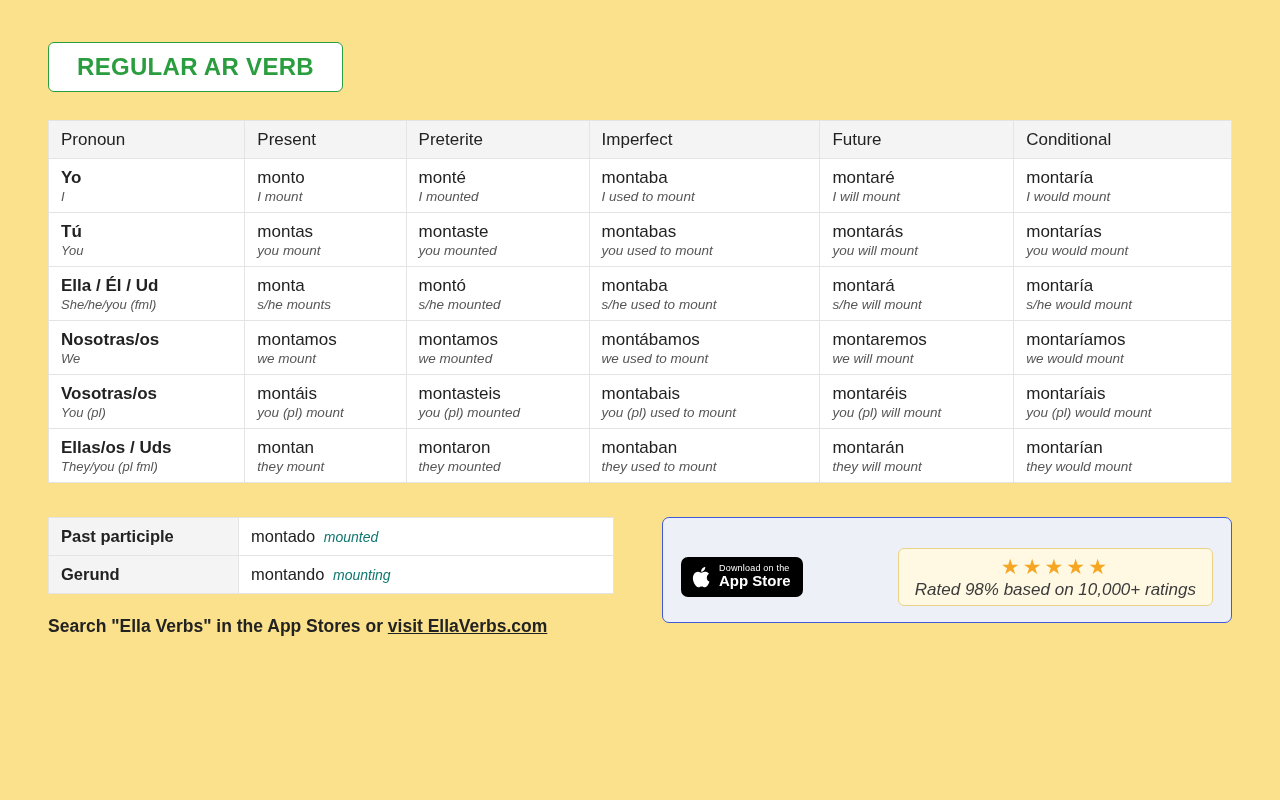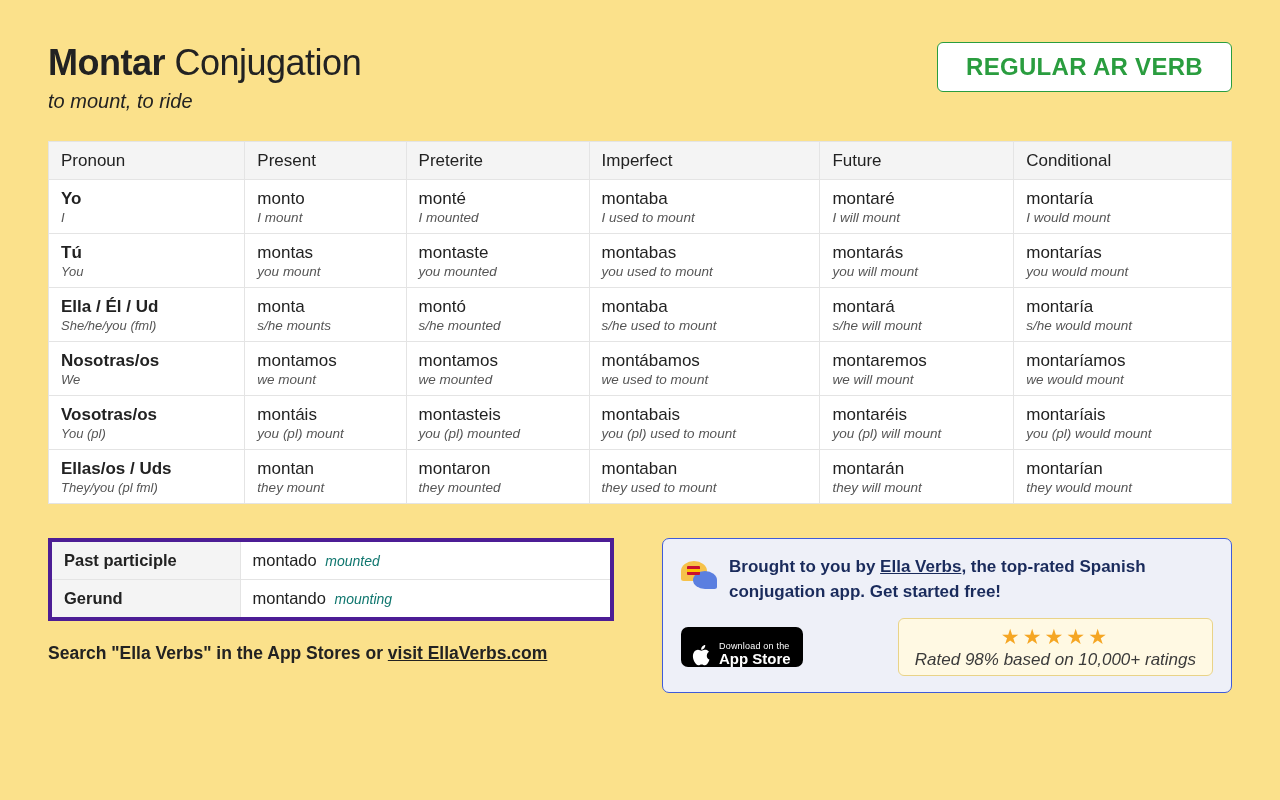--- a/index.html
+++ b/index.html
@@ -76,21 +76,21 @@
     display: flex;
     gap: 48px;
     margin-top: 34px;
     align-items: flex-start;
   }
   .left-col { flex: 1; }
   table.mini {
     width: 100%;
     border-collapse: collapse;
     background: #fff;
-    border: 4px solid #4c1d95;
+    border: 1px solid #4c1d95;
     padding-left: 20px;
   }
   table.mini th, table.mini td {
     border: 1px solid #e4e4e4;
     padding: 9px 12px;
     text-align: left;
     font-size: 16.5px;
   }
   table.mini th { background: #f4f4f4; font-weight: 700; width: 190px; }
   table.mini td .en { font-style: italic; font-size: 14px; color: #0f766e; margin-left: 4px; }
@@ -145,21 +145,21 @@
     align-items: center;
     gap: 14px;
     margin-top: 14px;
   }
   .store-btn {
     background: #000;
     color: #fff;
     border-radius: 7px;
     height: 40px;
     display: flex;
-    align-items: flex-end;
+    align-items: center;
     padding: 0 12px 0 10px;
     gap: 8px;
     cursor: pointer;
     min-width: 118px;
   }
   .store-btn .small { font-size: 9px; line-height: 1; letter-spacing: 0.2px; }
   .store-btn .big { font-size: 15px; font-weight: 600; line-height: 1.1; }
   .apple-logo svg, .play-logo svg { display: block; }
 
   .rating-box {
@@ -174,27 +174,20 @@
     flex-direction: column;
     justify-content: center;
   }
   .stars { color: #f5a623; font-size: 21px; letter-spacing: 3px; line-height: 1; }
   .rating-text { font-size: 17px; font-style: italic; color: #3a3a3a; margin-top: 3px; }
 </style>
 </head>
 <body>
 
 <div class="header-row">
-  <div>
-    <h1 class="title">
-      <strong>Montar</strong>
-      <span>Conjugation</span>
-    </h1>
-    <div class="subtitle">to mount, to ride</div>
-  </div>
   <div class="badge">REGULAR AR VERB</div>
 </div>
 
 <table class="conj">
   <thead>
       <tr id="conj-head">
         <th>Pronoun</th>
         <th>Present</th>
         <th>Preterite</th>
         <th>Imperfect</th>
@@ -375,30 +368,20 @@
             <td>montando <span class="en">mounting</span></td>
           </tr>
         </tbody>
     </table>
     <div class="search-note">
       <span>Search "Ella Verbs"</span><span> in the App Stores or </span><a href="#">visit EllaVerbs.com</a>
     </div>
   </div>
 
   <div class="promo">
-    <div class="promo-top">
-      <div class="promo-icon">
-        <div class="bubble1"></div>
-        <div class="bubble2"></div>
-        <div class="flag"></div>
-      </div>
-      <div class="promo-text">
-        <span>Brought to you by </span><a href="#">Ella Verbs</a><span>, the top-rated Spanish conjugation app. Get started free!</span>
-      </div>
-    </div>
     <div class="promo-bottom">
       <div class="store-btn">
         <span class="apple-logo">
           <svg width="20" height="24" viewBox="0 0 20 24" fill="#fff">
               <path d="M15.8 12.7c0-2.6 2.1-3.8 2.2-3.9-1.2-1.8-3.1-2-3.7-2-1.6-.2-3.1.9-3.9.9-.8 0-2-.9-3.4-.9-1.7 0-3.3 1-4.2 2.6-1.8 3.1-.5 7.8 1.3 10.3.9 1.2 1.9 2.6 3.2 2.6 1.3 0 1.8-.8 3.3-.8 1.5 0 2 .8 3.3.8 1.4 0 2.3-1.3 3.1-2.5.7-1 1.2-2.2 1.4-3.3-1.8-.7-2.6-2.1-2.6-3.8zM13.2 5.2c.7-.9 1.2-2.1 1-3.3-1 0-2.3.7-3 1.6-.7.8-1.2 2-1 3.2 1.1.1 2.3-.6 3-1.5z"></path>
             </svg>
         </span>
         <div>
           <div class="small">Download on the</div>
           <div class="big">App Store</div>

